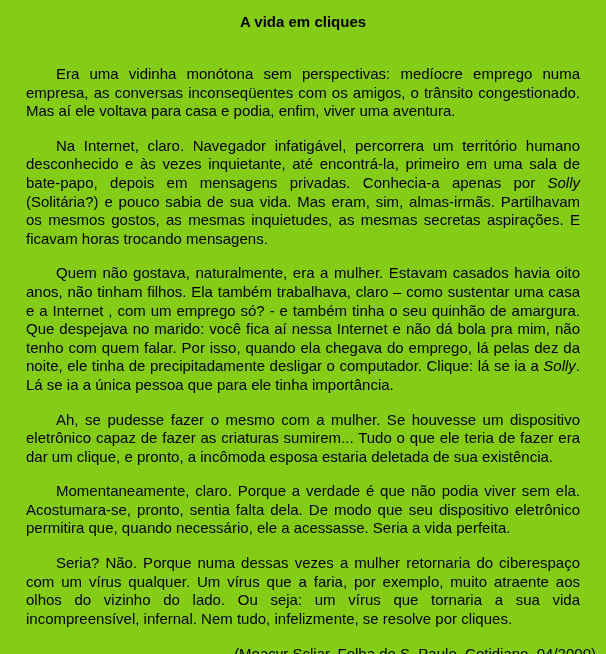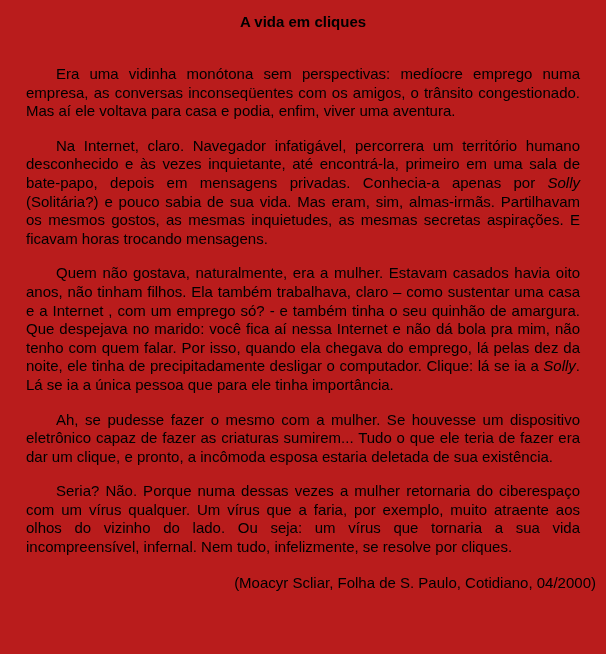--- a/index.html
+++ b/index.html
@@ -7,21 +7,21 @@
     padding: 0;
     background: #ffffff;
     color: #000000;
     font-family: "Liberation Sans", sans-serif;
   }
   .page {
     position: relative;
     box-sizing: border-box;
     width: 606px;
     height: 654px;
-    background: #b91c1c;
+    background: #84cc16;
     padding: 12px 10px 0 10px;
     overflow: hidden;
   }
   .doc-title {
     margin: 0;
     font-size: 15px;
     line-height: 19px;
     font-weight: 700;
     text-align: center;
     letter-spacing: 0;
@@ -51,17 +51,18 @@
 <body>
 
 <div class="page">
   <h1 class="doc-title">A vida em cliques</h1>
 
   <div class="doc-body">
       <p><span>Era uma vidinha monótona sem perspectivas: medíocre emprego numa empresa, as conversas inconseqüentes com os amigos, o trânsito congestionado. Mas aí ele voltava para casa e podia, enfim, viver uma aventura.</span></p>
       <p><span>Na Internet, claro. Navegador infatigável, percorrera um território humano desconhecido e às vezes inquietante, até encontrá-la, primeiro em uma sala de bate-papo, depois em mensagens privadas. Conhecia-a apenas por </span><i>Solly</i><span> (Solitária?) e pouco sabia de sua vida. Mas eram, sim, almas-irmãs. Partilhavam os mesmos gostos, as mesmas inquietudes, as mesmas secretas aspirações. E ficavam horas trocando mensagens.</span></p>
       <p><span>Quem não gostava, naturalmente, era a mulher. Estavam casados havia oito anos, não tinham filhos. Ela também trabalhava, claro – como sustentar uma casa e a Internet , com um emprego só? - e também tinha o seu quinhão de amargura. Que despejava no marido: você fica aí nessa Internet e não dá bola pra mim, não tenho com quem falar. Por isso, quando ela chegava do emprego, lá pelas dez da noite, ele tinha de precipitadamente desligar o computador. Clique: lá se ia a </span><i>Solly</i><span>.  Lá se ia a única pessoa que para ele tinha importância.</span></p>
       <p><span>Ah, se pudesse fazer o mesmo com a mulher. Se houvesse um dispositivo eletrônico capaz de fazer as criaturas sumirem... Tudo o que ele teria de fazer era dar um clique, e pronto, a incômoda esposa estaria deletada de sua existência.</span></p>
+      <p><span>Momentaneamente, claro. Porque a verdade é que não podia viver sem ela. Acostumara-se, pronto, sentia falta dela. De modo que seu dispositivo eletrônico permitira que, quando necessário, ele a acessasse. Seria a vida perfeita.</span></p>
       <p><span>Seria? Não. Porque numa dessas vezes a mulher retornaria do ciberespaço com um vírus qualquer. Um vírus que a faria, por exemplo, muito atraente aos olhos do vizinho do lado. Ou seja: um vírus que tornaria a sua vida incompreensível, infernal. Nem tudo, infelizmente, se resolve por cliques.</span></p>
     </div>
 
   <div class="attribution">(Moacyr Scliar, Folha de S. Paulo, Cotidiano, 04/2000)</div>
 </div>
 
 </body></html>

